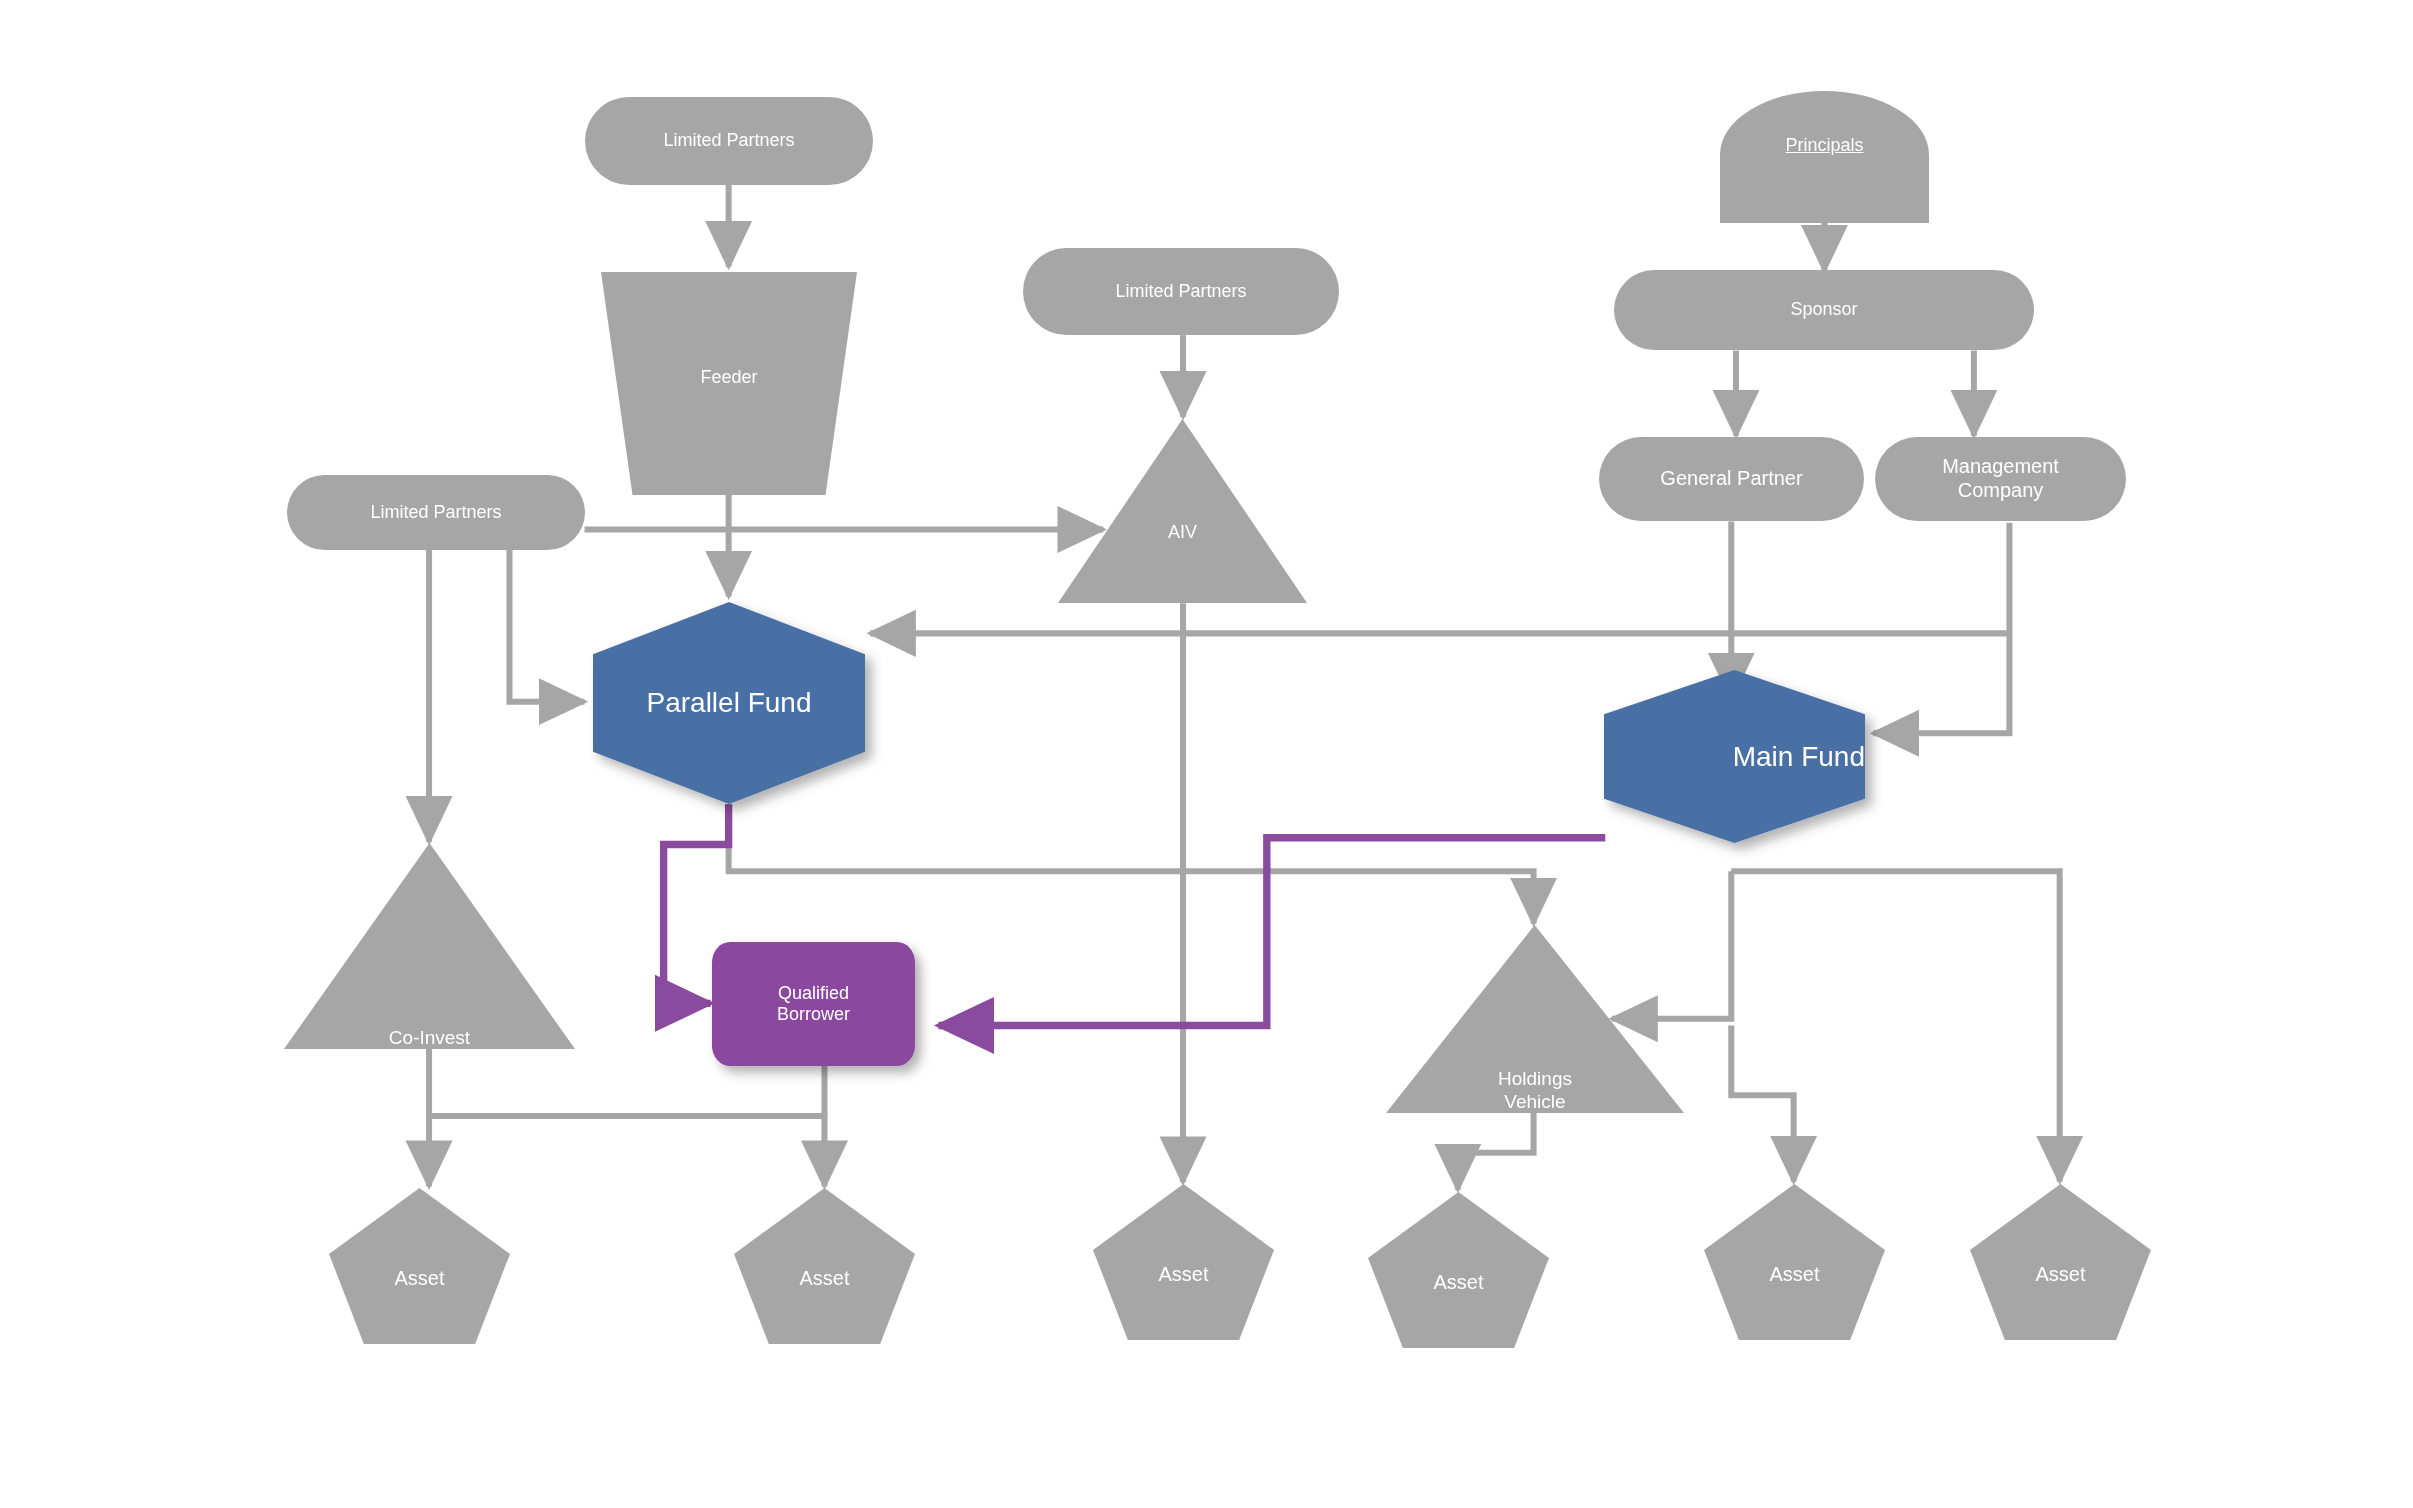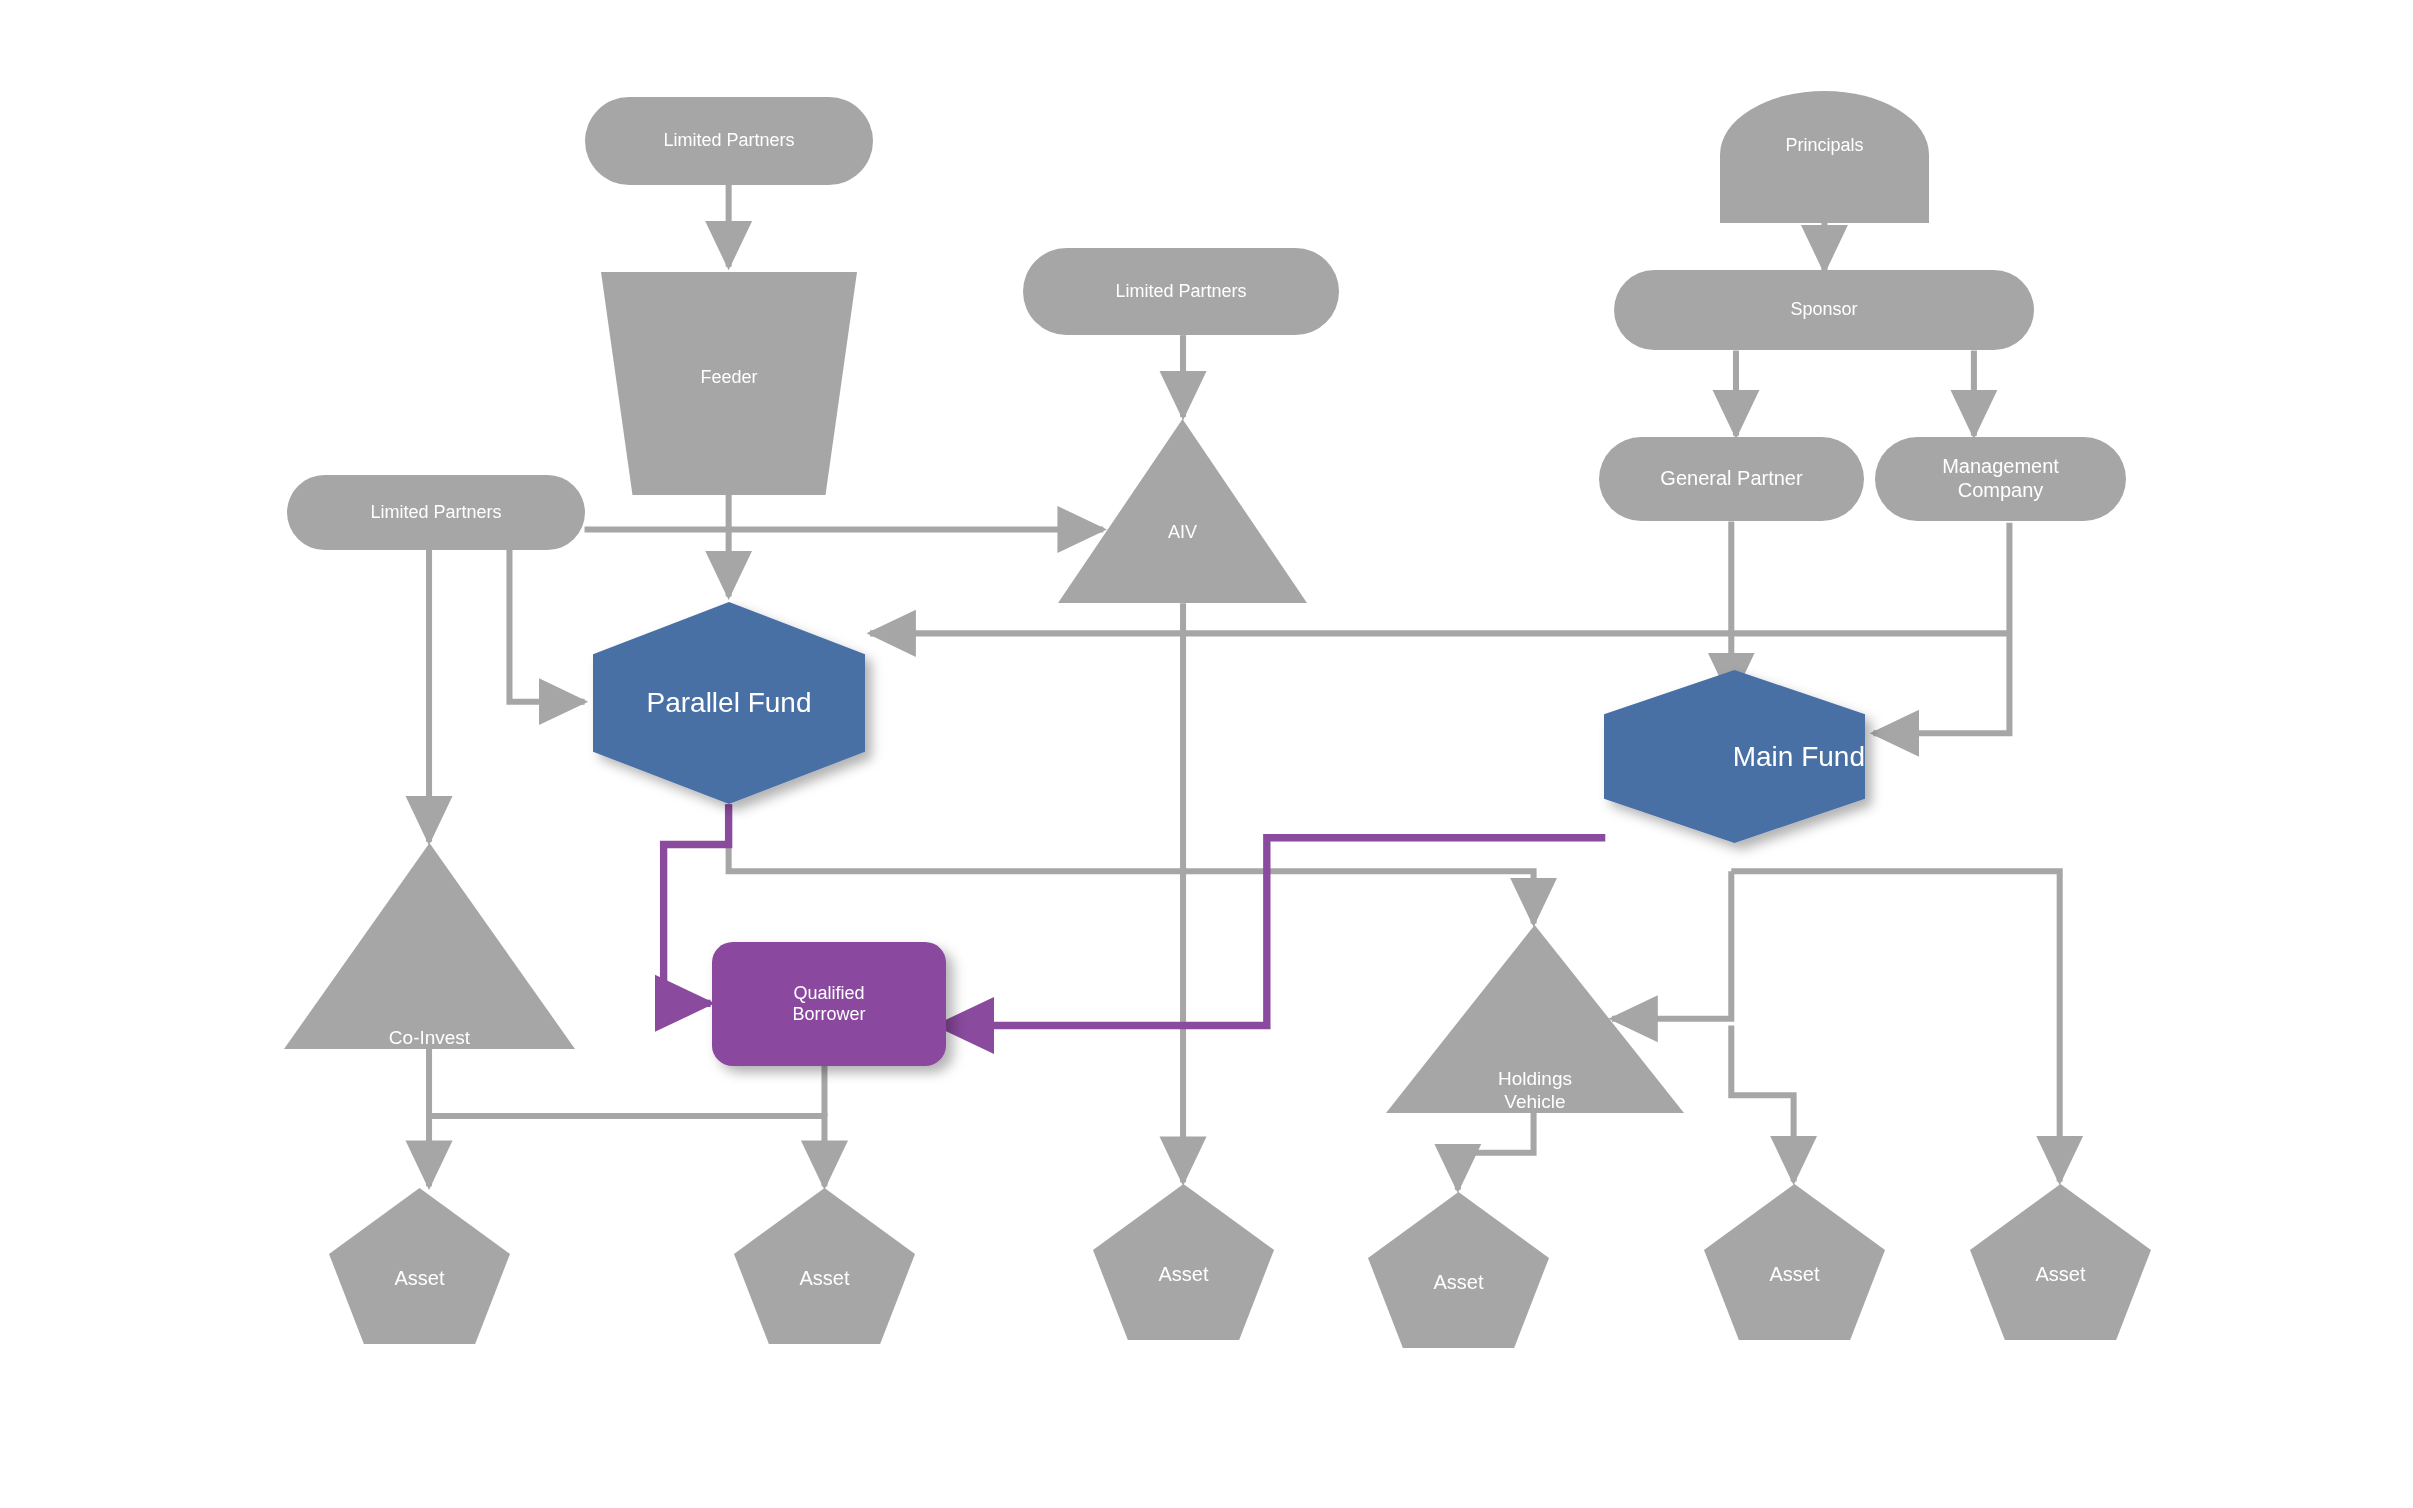--- a/index.html
+++ b/index.html
@@ -126,21 +126,21 @@
     <svg class="shape" viewBox="0 0 444 112" preserveAspectRatio="none">
         <rect x="0" y="0" width="444" height="112" rx="56" ry="56" class="f-gray"></rect>
       </svg>
     <span class="lbl">Limited Partners</span>
   </div>
 
   <div class="node fs-md" style="left:1720px;top:91px;width:209px;height:132px;">
     <svg class="shape" viewBox="0 0 312 197" preserveAspectRatio="none">
         <path d="M0,197 L0,95 A156,95 0 0 1 312,95 L312,197 Z" class="f-gray"></path>
       </svg>
-    <span class="lbl" style="margin-top:-23px;">Principals</span>
+    <span class="lbl" style="margin-top:-23px;text-decoration:underline;">Principals</span>
   </div>
 
   <div class="node fs-sm" style="left:1599px;top:437px;width:265px;height:84px;">
     <svg class="shape" viewBox="0 0 396 126" preserveAspectRatio="none">
         <rect x="0" y="0" width="396" height="126" rx="63" ry="63" class="f-gray"></rect>
       </svg>
     <span class="lbl">General Partner</span>
   </div>
 
   <div class="node fs-md" style="left:1614px;top:270px;width:420px;height:80px;">
@@ -165,21 +165,21 @@
     <span class="lbl">Parallel Fund</span>
   </div>
 
   <div class="node fs-lg" style="left:1604px;top:670px;width:261px;height:173px;justify-content:flex-end;">
     <svg class="shape" viewBox="0 0 390 258" preserveAspectRatio="none" style="overflow:visible;">
       <polygon points="195,0 390,66 390,192 195,258 0,192 0,66" class="f-blue" filter="url(#softshadow)"></polygon>
     </svg>
     <span class="lbl">Main Fund</span>
   </div>
 
-  <div class="node fs-md" style="left:712px;top:942px;width:234px;height:124px;border-radius:31px;">
+  <div class="node fs-md" style="left:712px;top:942px;width:203px;height:124px;border-radius:31px;">
     <svg class="shape" viewBox="0 0 336 185" preserveAspectRatio="none" style="overflow:visible;">
       <rect x="0" y="0" width="336" height="185" rx="30" ry="30" class="f-purple" filter="url(#softshadow)"></rect>
     </svg>
     <span class="lbl">Qualified
 Borrower</span>
   </div>
 
   <div class="node fs-xs" style="left:284px;top:843px;width:291px;height:206px;">
     <svg class="shape" viewBox="0 0 434 308" preserveAspectRatio="none">
         <polygon points="217,0 434,308 0,308" class="f-gray"></polygon>

